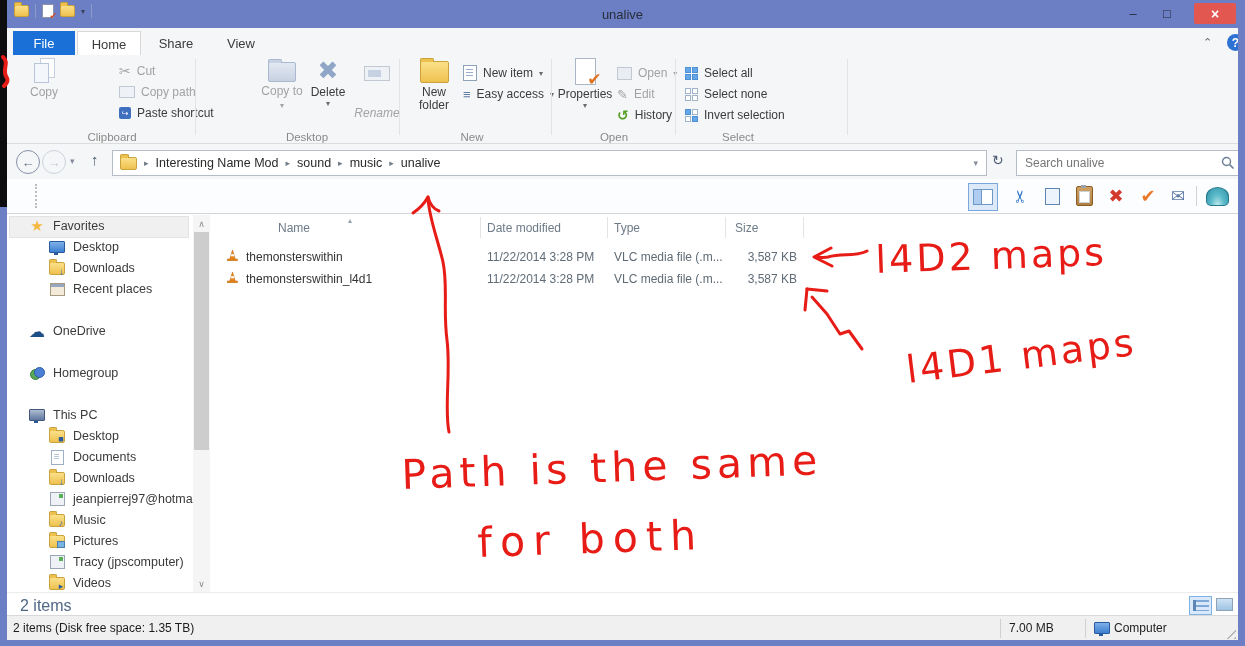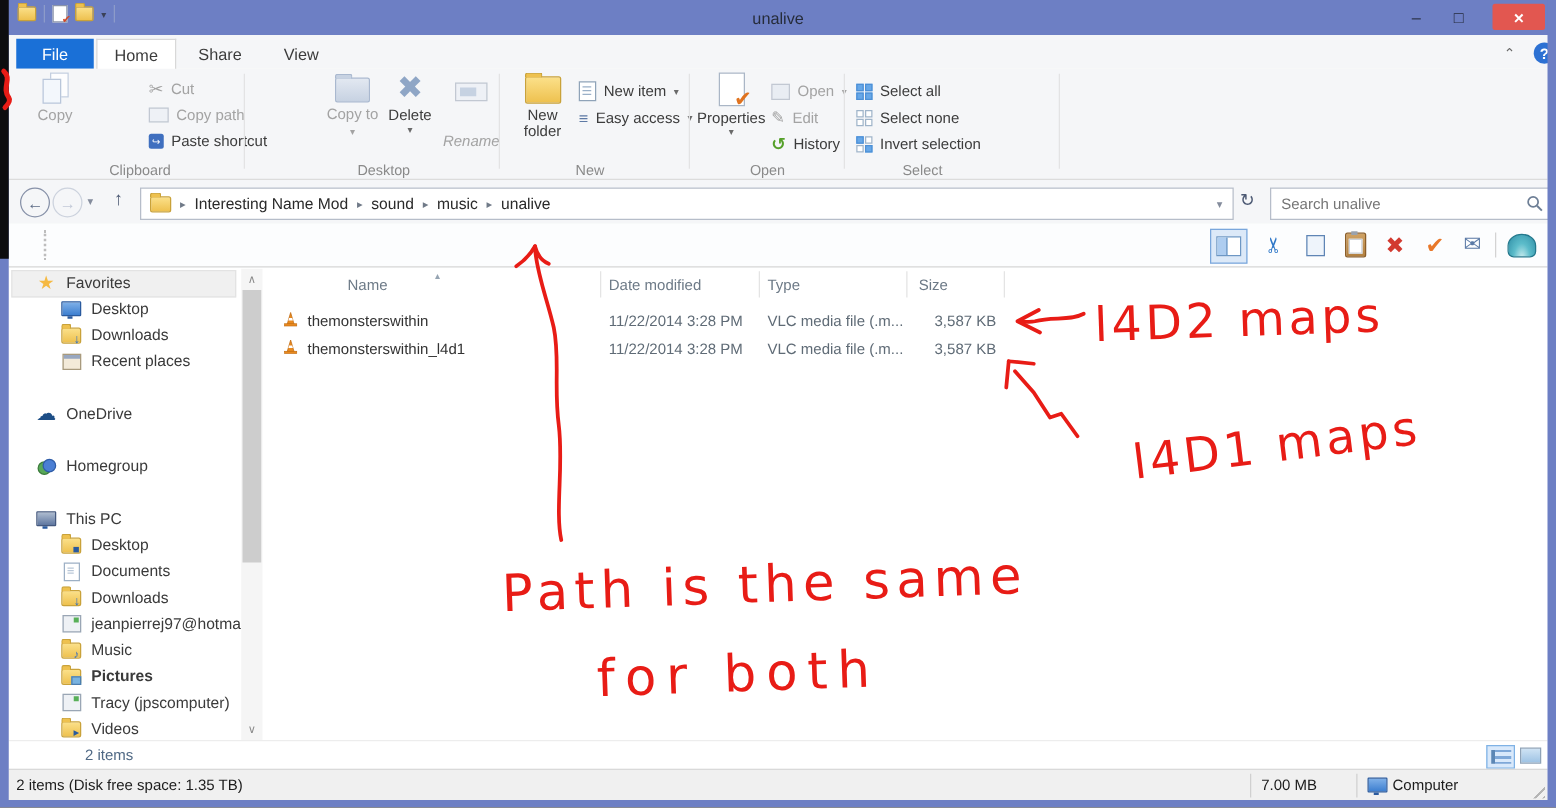--- a/index.html
+++ b/index.html
@@ -112,21 +112,21 @@
   .filepane{left:211px;top:215px;width:1027px;height:377px;background:#fff;}
   .colhdr{position:absolute;top:0;height:25px;display:flex;align-items:center;font-size:12px;color:#6d7a87;}
   .hsep{position:absolute;top:2px;height:21px;width:1px;background:#e4e4e4;}
   .sortcaret{position:absolute;left:137px;top:1px;font-size:8px;color:#96a4b2;}
   .frow{position:absolute;left:0;width:600px;height:22px;display:flex;align-items:center;font-size:12px;}
   .fname{color:#333;}
   .fmeta{color:#5f6b76;}
 
   
   .statusx{left:7px;top:592px;width:1231px;height:23px;background:#fff;border-top:1px solid #ededed;}
-  .statusx .count{position:absolute;left:13px;top:4px;font-size:12px;color:#4f6884;margin-left:48px;}
+  .statusx .count{position:absolute;left:13px;top:4px;font-size:16px;color:#4f6884;}
   .viewbtn{position:absolute;top:3px;width:21px;height:17px;display:flex;align-items:center;justify-content:center;}
   .viewbtn.on{background:#d9e9fb;border:1px solid #7fb2e5;}
   .icDet{width:13px;height:11px;background:repeating-linear-gradient(#7fa8d8 0 2px,transparent 2px 5px);border-left:3px solid #5c87b5;}
   .icThm{width:15px;height:11px;border:1px solid #8fa3b8;background:linear-gradient(#cfe3f4,#9ec3e4);}
   .statusc{left:7px;top:615px;width:1231px;height:25px;background:#f0f0f0;border-top:1px solid #d9d9d9;font-size:12px;color:#1c1c1c;}
   .csep{position:absolute;top:3px;width:1px;height:19px;background:#d0d0d0;}
   .grip{position:absolute;right:2px;bottom:2px;width:12px;height:12px;
         background:repeating-linear-gradient(135deg,#b5b5b5 0 1.5px,transparent 1.5px 5px);
         clip-path:polygon(100% 0,100% 100%,0 100%);}
 
@@ -398,21 +398,21 @@
         </span>
       <span>jeanpierrej97@hotmail.co</span>
     </div>
     <div class="sitem" style="top:295px;">
       <span class="ic" style="margin-left:42px;">
           <span class="fold" style="width:14px;height:11px;"></span>
           <span class="ov" style="color:#3a6fbf;">♪</span>
         </span>
       <span>Music</span>
     </div>
-    <div class="sitem" style="top:316px;font-weight:bold;">
+    <div class="sitem" style="top:316px;">
       <span class="ic" style="margin-left:42px;">
           <span class="fold" style="width:14px;height:11px;"></span>
           <span class="ov" style="width:6px;height:5px;background:#79b3e0;border:1px solid #4d7fae;"></span>
         </span>
       <span>Pictures</span>
     </div>
     <div class="sitem" style="top:337px;">
       <span class="ic" style="margin-left:42px;">
           <span class="card"></span>
         </span>

